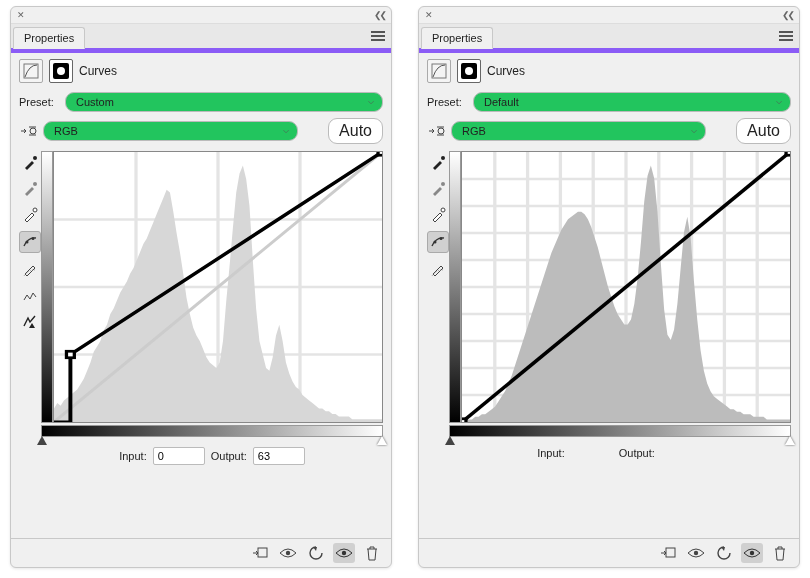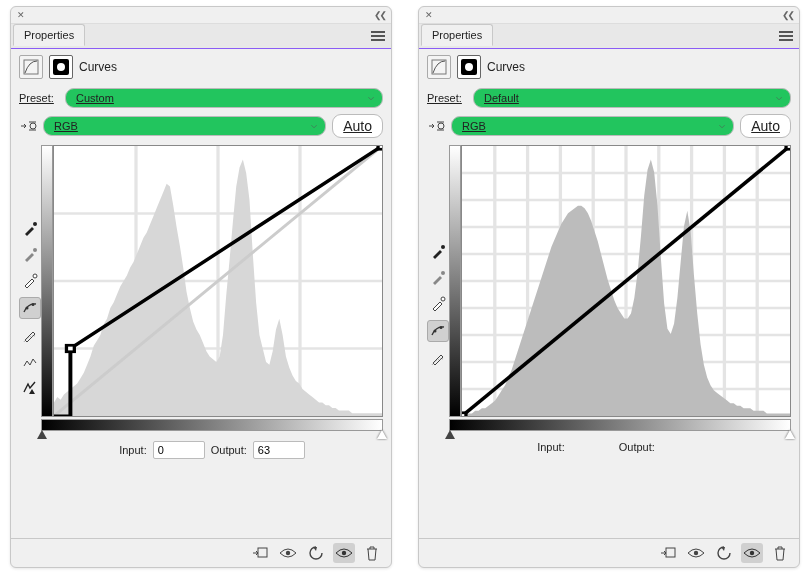--- a/index.html
+++ b/index.html
@@ -36,22 +36,22 @@
   }
   .collapse-arrows {
     position: absolute;
     right: 6px; top: 3px;
     font-size: 9px; color: #666; letter-spacing: -2px;
   }
 
   .tabrow {
     height: 24px;
     display: flex;
-    align-items: flex-start;
-    border-bottom: 1px solid #8b5cf6;
+    align-items: flex-end;
+    border-bottom: 5px solid #8b5cf6;
     padding-left: 2px;
     position: relative;
     background: #e8e8e8;
   }
   .tab-active {
     background: #f0f0f0;
     border: 1px solid #c8c8c8;
     border-bottom: 1px solid #f0f0f0;
     border-radius: 3px 3px 0 0;
     padding: 4px 10px;
@@ -91,49 +91,48 @@
     content:''; position:absolute; left:50%; top:50%; width:8px;height:8px;
     margin-left:-4px; margin-top:-4px; background:#fff; border-radius:50%; z-index:1;
   }
   .adj-title { font-size: 12px; font-weight: 400; }
 
   .row {
     display: flex;
     align-items: center;
     gap: 6px;
     padding: 3px 8px;
-    text-decoration: underline;
   }
   .label { font-size: 11px; min-width: 40px; }
   .select {
     flex: 1;
     background: #22c55e;
     border: 1px solid #bbb;
     border-radius: 9px;
     padding: 3px 20px 3px 10px;
     font-size: 11px;
     position: relative;
   }
   .select .chev {
     position: absolute; right: 8px; top: 50%; transform: translateY(-50%);
     font-size: 8px; color:#555;
   }
   .btn-auto {
     background: #fff;
     border: 1px solid #bbb;
     border-radius: 9px;
     padding: 3px 10px;
-    font-size: 14px;
+    font-size: 16px;
     cursor: pointer;
+    margin-left: 24px;
   }
 
   .body-row {
     display: flex;
     padding: 4px 8px 0 8px;
-    align-items: center;
   }
   .toolstrip {
     width: 22px;
     display: flex;
     flex-direction: column;
     gap: 6px;
     align-items: center;
     padding-top: 2px;
   }
   .tool {

